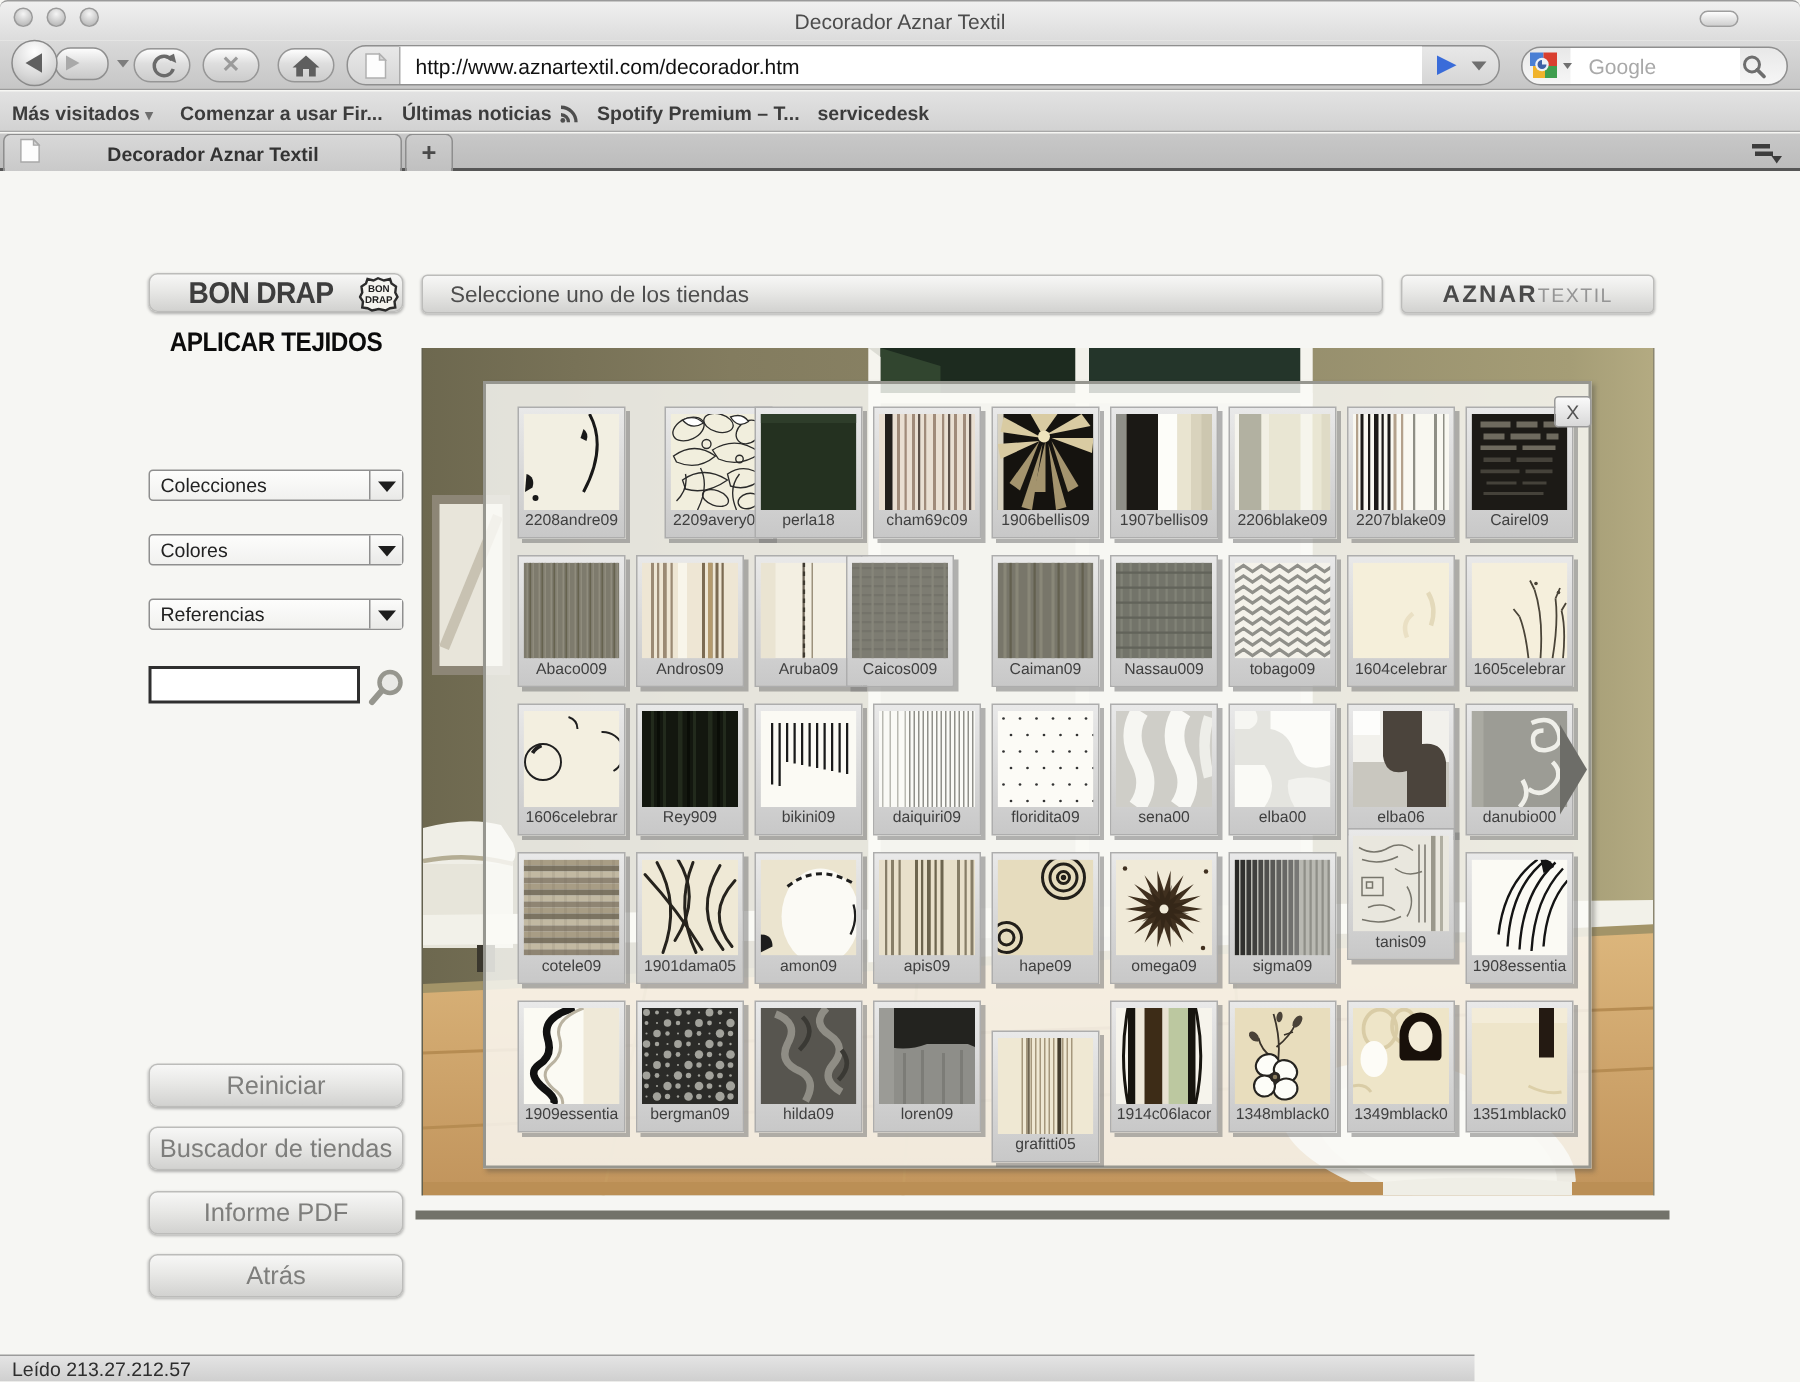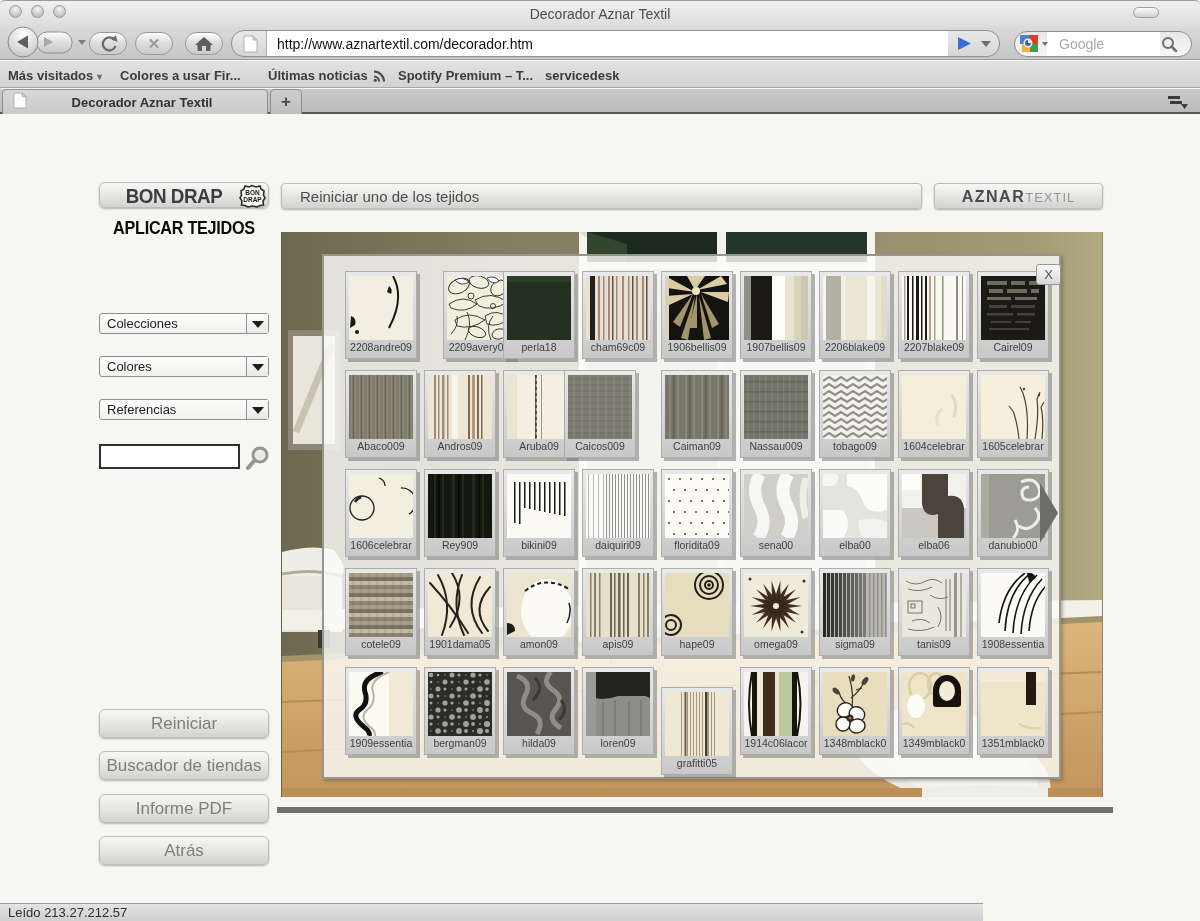--- a/index.html
+++ b/index.html
@@ -93,21 +93,21 @@
  <path d="M23 8 l6 0 l-3 4 Z" fill="#6f6f6f"></path>
 </svg>
 <div class="abs" style="left:1059px;top:36px;font-size:14px;color:#a9a9a9;">Google</div>
 <svg class="abs" style="left:1160px;top:35px;" width="18" height="18" viewBox="0 0 18 18">
  <circle cx="8" cy="8" r="5" fill="none" stroke="#6e6e6e" stroke-width="2"></circle>
  <path d="M11.5 11.5 L16 16" stroke="#6e6e6e" stroke-width="2.5" stroke-linecap="round"></path>
 </svg>
 
 <div class="abs" id="bookbar"></div>
 <div class="abs bitem" style="left:8px;">Más visitados <span style="color:#6e6e6e;font-size:10px;">▾</span></div>
-<div class="abs bitem" style="left:120px;">Colores a usar Fir...</div>
+<div class="abs bitem" style="left:120px;">Comenzar a usar Fir...</div>
 <div class="abs bitem" style="left:268px;">Últimas noticias</div>
 <svg class="abs" style="left:372px;top:69px;" width="14" height="14" viewBox="0 0 14 14">
  <path d="M2 7.5 a5 5 0 0 1 5 5" fill="none" stroke="#4e4e4e" stroke-width="2.2"></path>
  <path d="M2 2.5 a10 10 0 0 1 10 10" fill="none" stroke="#4e4e4e" stroke-width="2.2"></path>
  <circle cx="3.2" cy="11.3" r="1.6" fill="#4e4e4e"></circle>
 </svg>
 <div class="abs bitem" style="left:398px;">Spotify Premium – T...</div>
 <div class="abs bitem" style="left:545px;">servicedesk</div>
 
 <div class="abs" id="tabbar"></div>
@@ -141,21 +141,21 @@
 <div class="abs" style="left:99px;top:444px;width:141px;height:25px;background:#fff;border:2px solid #2f2f2f;"></div>
 <svg class="abs" style="left:245px;top:445px;" width="26" height="26" viewBox="0 0 26 26">
  <circle cx="15" cy="10" r="7" fill="#e9e9e6" stroke="#96968e" stroke-width="3"></circle>
  <path d="M9.5 15.5 L3 23" stroke="#96968e" stroke-width="4" stroke-linecap="round"></path>
 </svg>
 <div class="abs gbtn sbtn" style="top:667px;">Reiniciar</div>
 <div class="abs gbtn sbtn" style="top:709px;">Buscador de tiendas</div>
 <div class="abs gbtn sbtn" style="top:752px;">Informe PDF</div>
 <div class="abs gbtn sbtn" style="top:794px;">Atrás</div>
 
-<div class="abs gbtn" style="left:281px;top:183px;width:641px;height:26px;border-radius:4px;font-size:15px;color:#4d4d4d;line-height:25px;padding-left:18px;">Reiniciar uno de los tejidos</div>
+<div class="abs gbtn" style="left:281px;top:183px;width:641px;height:26px;border-radius:4px;font-size:15px;color:#4d4d4d;line-height:25px;padding-left:18px;">Seleccione uno de los tiendas</div>
 <div class="abs gbtn" style="left:934px;top:183px;width:169px;height:26px;border-radius:4px;text-align:center;line-height:26px;">
  <span style="font-size:16px;font-weight:bold;color:#4a4a4a;letter-spacing:1.5px;">AZNAR</span><span style="font-size:13px;color:#959595;letter-spacing:1px;">TEXTIL</span>
 </div>
 
 
 <div class="abs" style="left:281px;top:232px;width:822px;height:565px;overflow:hidden;border-left:1px solid #63604e;border-right:1px solid #8b8670;">
 <svg width="822" height="565" viewBox="0 0 822 565">
  <defs>
   <linearGradient id="wall" x1="0" y1="0" x2="1" y2="0">
    <stop offset="0" stop-color="#6d684f"></stop>
@@ -811,21 +811,21 @@
           <g fill="#8f8f88">
             <rect x="46" width="1.5" height="64"></rect>
             <rect x="50" width="1.5" height="64"></rect>
             <rect x="54" width="1.5" height="64"></rect>
             <rect x="58" width="1.5" height="64"></rect>
             <rect x="62" width="1.5" height="64"></rect>
           </g>
         </svg></div>
       <div class="lb">sigma09</div>
     </div>
-<div class="tile" style="left:898px;top:568px;">
+<div class="tile" style="left:898px;top:552px;">
       <div class="th"><svg width="64" height="64" viewBox="0 0 64 64">
           <rect width="64" height="64" fill="#e9e7de"></rect>
           <g fill="none" stroke="#77756b" stroke-width="1">
             <rect x="6" y="28" width="14" height="12"></rect>
             <rect x="9" y="31" width="4" height="4"></rect>
             <path d="M4 8 q10 6 20 0 q8 -4 16 2 M6 16 q12 4 24 -2 M28 22 q8 6 18 2"></path>
             <path d="M10 48 q10 -4 18 2 M6 56 q14 4 26 -2 M36 34 q6 10 0 20"></path>
             <path d="M44 6 v52 M48 6 v52"></path>
           </g>
           <rect x="52" y="0" width="3" height="64" fill="#9a988c"></rect>

